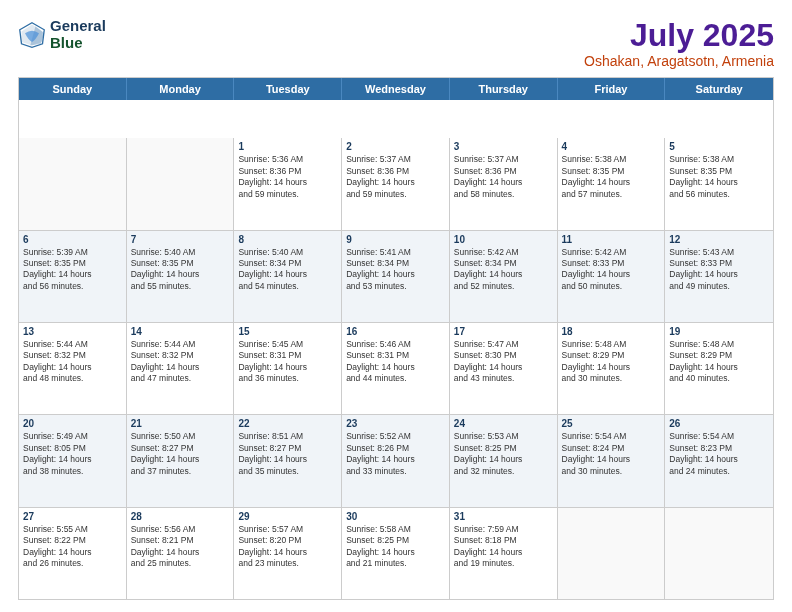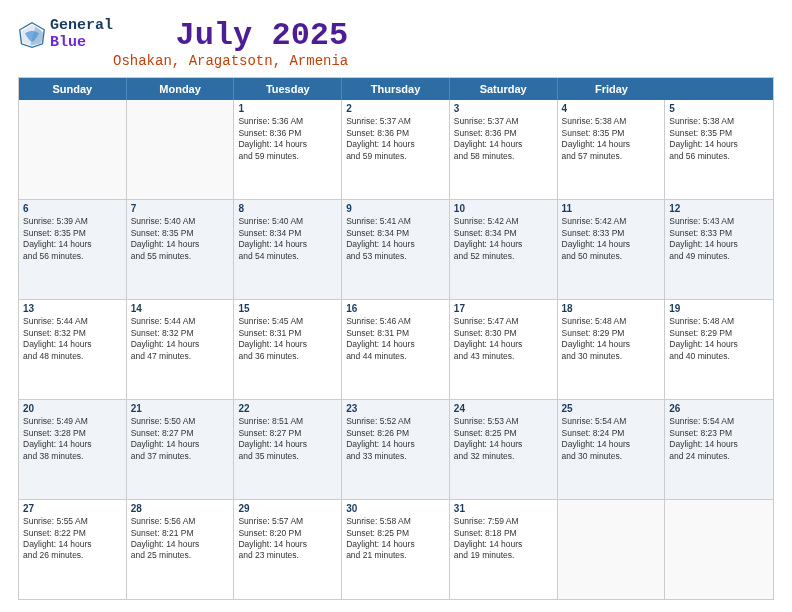--- a/index.html
+++ b/index.html
@@ -12,24 +12,23 @@
     }
     .page {
       width: 792px;
       height: 612px;
       padding: 18px 18px 12px 18px;
       display: flex;
       flex-direction: column;
     }
     .header {
       display: flex;
-      justify-content: flex-start;
+      justify-content: space-between;
       align-items: flex-start;
       margin-bottom: 8px;
-      font-family: Liberation Mono, monospace;
     }
     .logo {
       display: flex;
       align-items: center;
       gap: 4px;
     }
     .logo-text {
       font-size: 15px;
       font-weight: bold;
       color: #1a3a5c;
@@ -51,20 +50,21 @@
     .title-block h2 {
       font-size: 14px;
       color: #c2410c;
       font-weight: normal;
     }
     .calendar {
       flex: 1;
       display: flex;
       flex-direction: column;
       border: 1px solid #ccc;
+      gap: 38px;
     }
     .cal-header {
       display: grid;
       grid-template-columns: repeat(7, 1fr);
       background: #2e6da4;
     }
     .cal-header-cell {
       color: #fff;
       font-size: 11px;
       font-weight: bold;
@@ -126,37 +126,38 @@
   <div class="header">
     <div class="logo">
       <svg class="logo-icon" viewBox="0 0 32 32">
         <polygon points="16,4 28,12 28,24 16,28 4,24 4,12" fill="#2e6da4" opacity="0.15"></polygon>
         <polygon points="20,6 30,14 26,26 14,28" fill="#2e6da4" opacity="0.3"></polygon>
         <polygon points="16,2 30,10 28,26 16,30 4,26 2,10" fill="none" stroke="#2e6da4" stroke-width="1.5"></polygon>
         <path d="M8,14 Q16,8 24,14 Q20,22 16,24 Q12,22 8,14Z" fill="#4a90d9" opacity="0.7"></path>
       </svg>
       <div class="logo-text">
         <div>General</div>
-        <div style="color:#6d28d9">Blue</div>
+        <div style="color:#14532d">Blue</div>
       </div>
     </div>
     <div class="title-block">
       <h1>July 2025</h1>
       <h2>Oshakan, Aragatsotn, Armenia</h2>
     </div>
   </div>
 
   <div class="calendar">
     <div class="cal-header">
     <div class="cal-header-cell">Sunday</div>
         <div class="cal-header-cell">Monday</div>
         <div class="cal-header-cell">Tuesday</div>
+        <div class="cal-header-cell">Wednesday</div>
         <div class="cal-header-cell">Thursday</div>
+        <div class="cal-header-cell">Friday</div>
         <div class="cal-header-cell">Saturday</div>
-        <div class="cal-header-cell">Friday</div>
       </div>
     <div class="cal-body">
     <div class="cal-row">
           <div class="cal-cell empty"></div>
           <div class="cal-cell empty"></div>
           <div class="cal-cell">
             <span class="day-num">1</span>
             <span class="cell-line">Sunrise: 5:36 AM</span>
             <span class="cell-line">Sunset: 8:36 PM</span>
             <span class="cell-line">Daylight: 14 hours</span>
@@ -290,21 +291,21 @@
             <span class="cell-line">Sunrise: 5:48 AM</span>
             <span class="cell-line">Sunset: 8:29 PM</span>
             <span class="cell-line">Daylight: 14 hours</span>
             <span class="cell-line">and 40 minutes.</span>
           </div>
         </div>
         <div class="cal-row alt-row">
           <div class="cal-cell">
             <span class="day-num">20</span>
             <span class="cell-line">Sunrise: 5:49 AM</span>
-            <span class="cell-line">Sunset: 3:28 PM</span>
+            <span class="cell-line">Sunset: 8:05 PM</span>
             <span class="cell-line">Daylight: 14 hours</span>
             <span class="cell-line">and 38 minutes.</span>
           </div>
           <div class="cal-cell">
             <span class="day-num">21</span>
             <span class="cell-line">Sunrise: 5:50 AM</span>
             <span class="cell-line">Sunset: 8:27 PM</span>
             <span class="cell-line">Daylight: 14 hours</span>
             <span class="cell-line">and 37 minutes.</span>
           </div>

